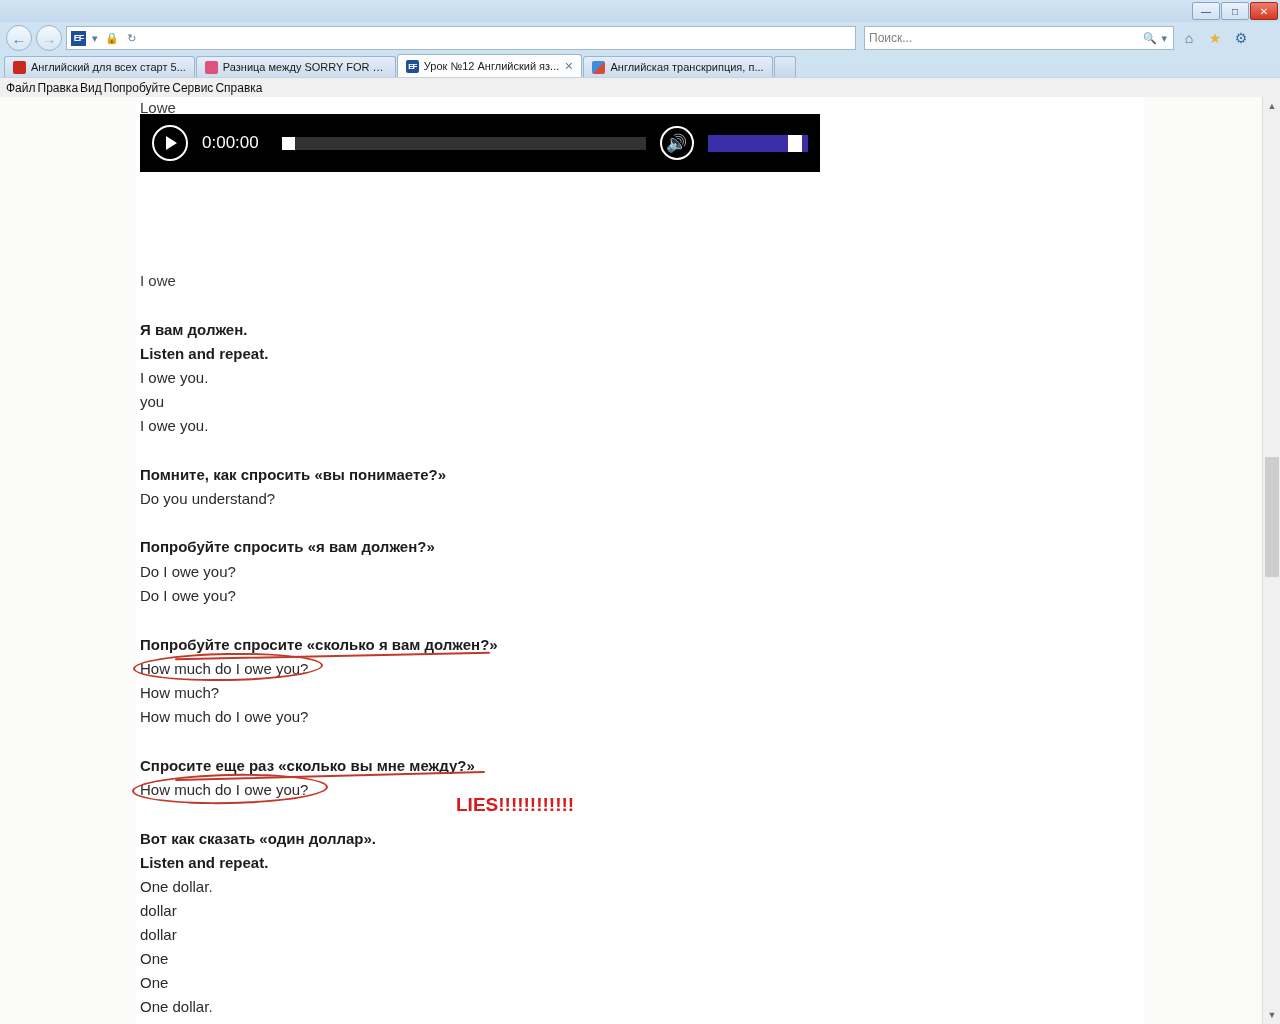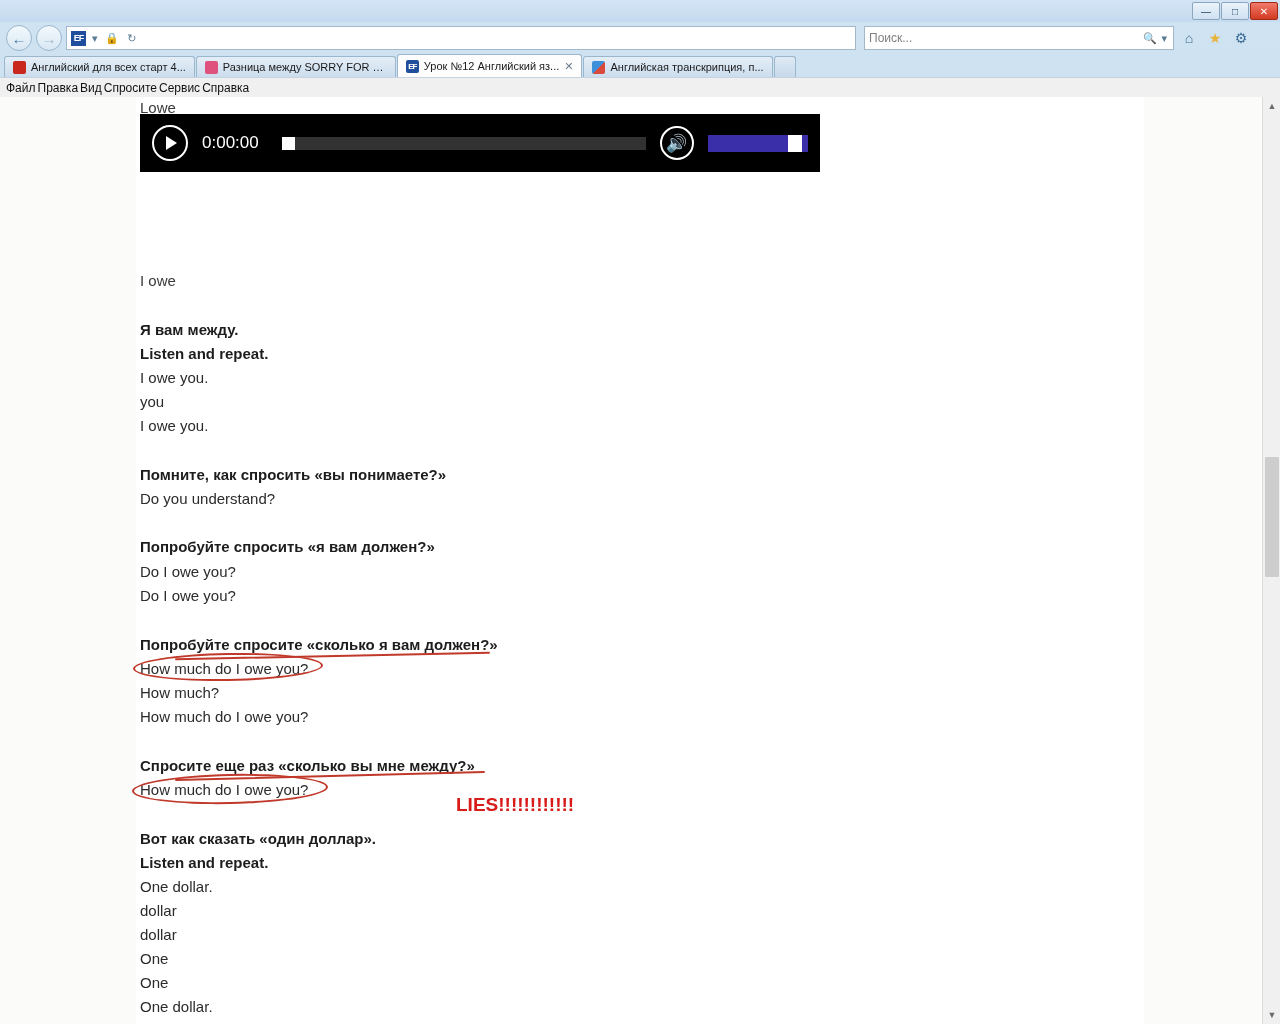--- a/index.html
+++ b/index.html
@@ -335,21 +335,21 @@
     </div>
 
     <div class="toolbar-icon">⌂</div>
     <div class="toolbar-icon star">★</div>
     <div class="toolbar-icon">⚙</div>
   </div>
 
   <div id="tabstrip">
     <div class="tab">
       <span class="tab-favicon fav-red"></span>
-      <span class="tab-label">Английский для всех старт 4...</span>
+      <span class="tab-label">Английский для всех старт 5...</span>
     </div>
     <div class="tab">
       <span class="tab-favicon fav-pink"></span>
       <span class="tab-label">Разница между SORRY FOR и ...</span>
     </div>
     <div class="tab active">
       <span class="tab-favicon fav-blue">EF</span>
       <span class="tab-label">Урок №12 Английский яз...</span>
       <span class="tab-close">✕</span>
     </div>
@@ -357,21 +357,21 @@
       <span class="tab-favicon fav-multi"></span>
       <span class="tab-label">Английская транскрипция, п...</span>
     </div>
     <div class="tab spacer"></div>
   </div>
 
   <div id="menubar">
     <span>Файл</span>
     <span>Правка</span>
     <span>Вид</span>
-    <span>Спросите</span>
+    <span>Попробуйте</span>
     <span>Сервис</span>
     <span>Справка</span>
   </div>
 
   <div id="content-area">
     <div id="page">
       <div id="page-bg-left"></div>
       <div id="page-white-col"></div>
       <div id="page-bg-right"></div>
 
@@ -388,21 +388,21 @@
         </div>
         <div id="volume-icon">🔊</div>
         <div id="volume-bar">
           <div id="volume-fill"></div>
           <div id="volume-handle"></div>
         </div>
       </div>
 
       <div id="clip-bottom">I owe</div>
 
-      <div class="txt bold" style="top:225px">Я вам между.</div>
+      <div class="txt bold" style="top:225px">Я вам должен.</div>
       <div class="txt bold" style="top:249px">Listen and repeat.</div>
       <div class="txt" style="top:273px">I owe you.</div>
       <div class="txt" style="top:297px">you</div>
       <div class="txt" style="top:321px">I owe you.</div>
 
       <div class="txt bold" style="top:370px">Помните, как спросить «вы понимаете?»</div>
       <div class="txt" style="top:394px">Do you understand?</div>
 
       <div class="txt bold" style="top:442px">Попробуйте спросить «я вам должен?»</div>
       <div class="txt" style="top:467px">Do I owe you?</div>

